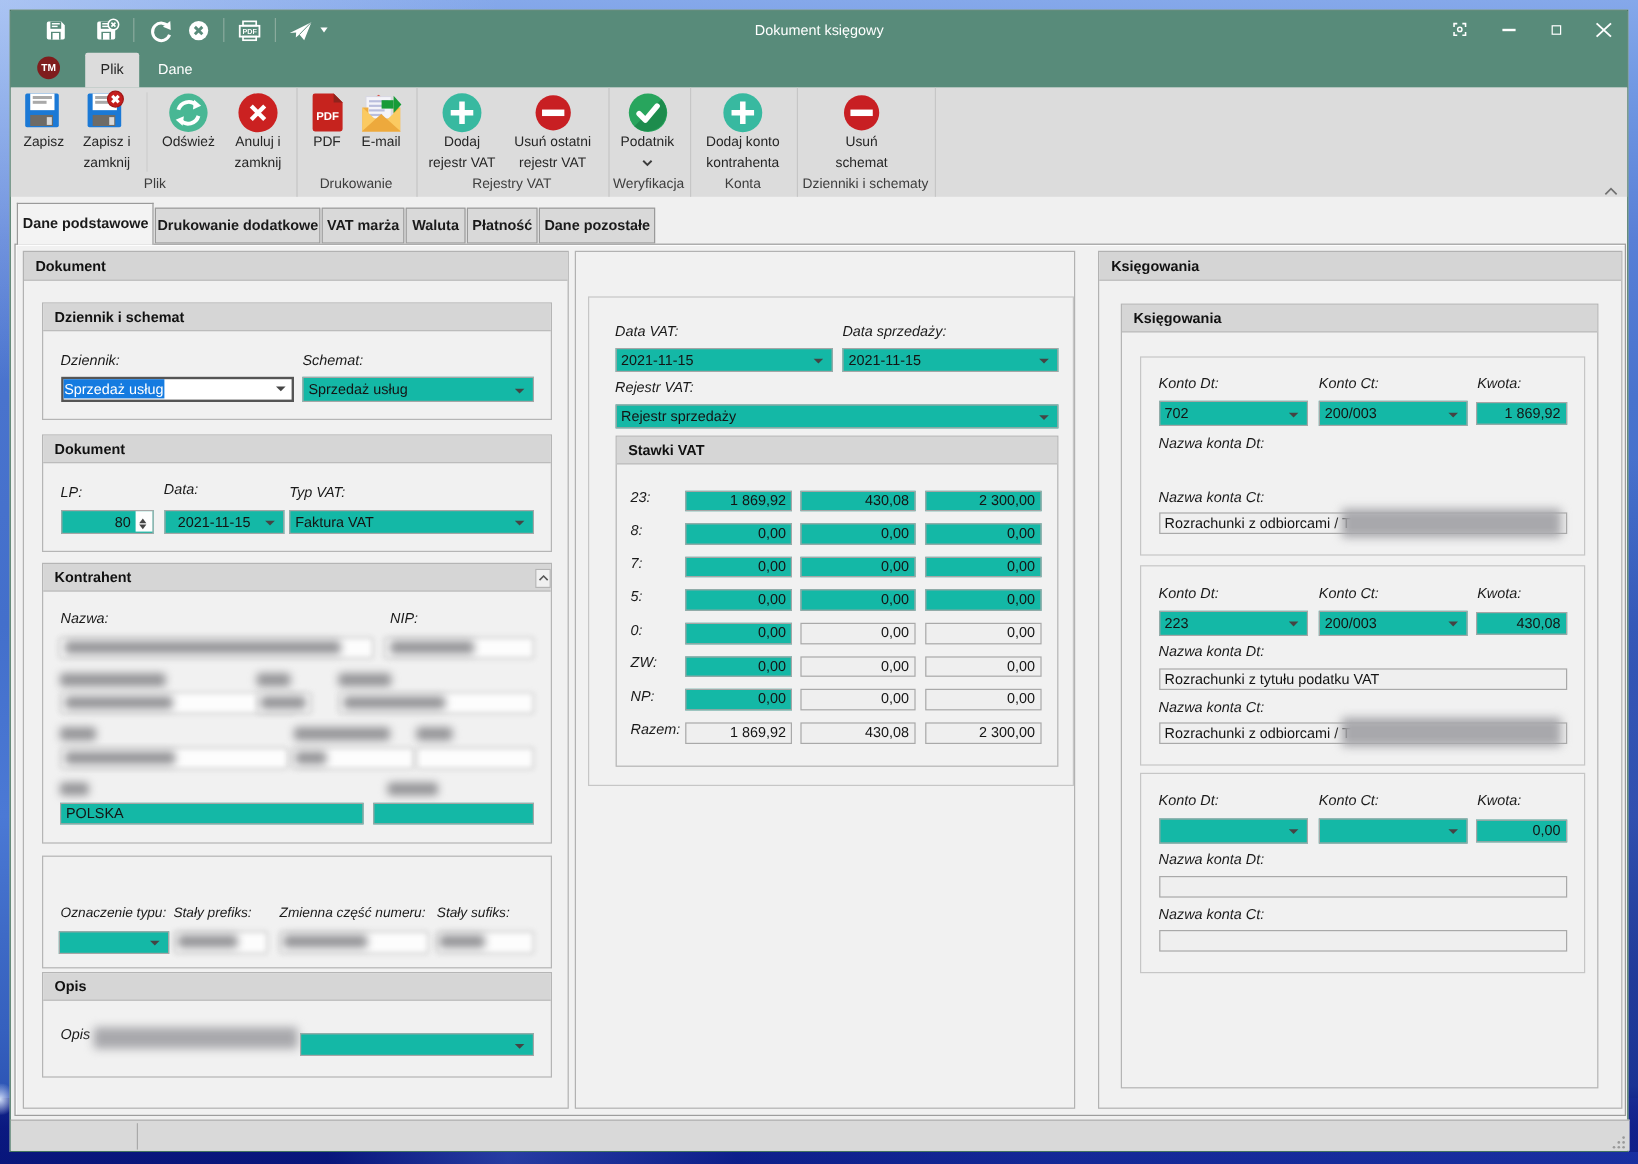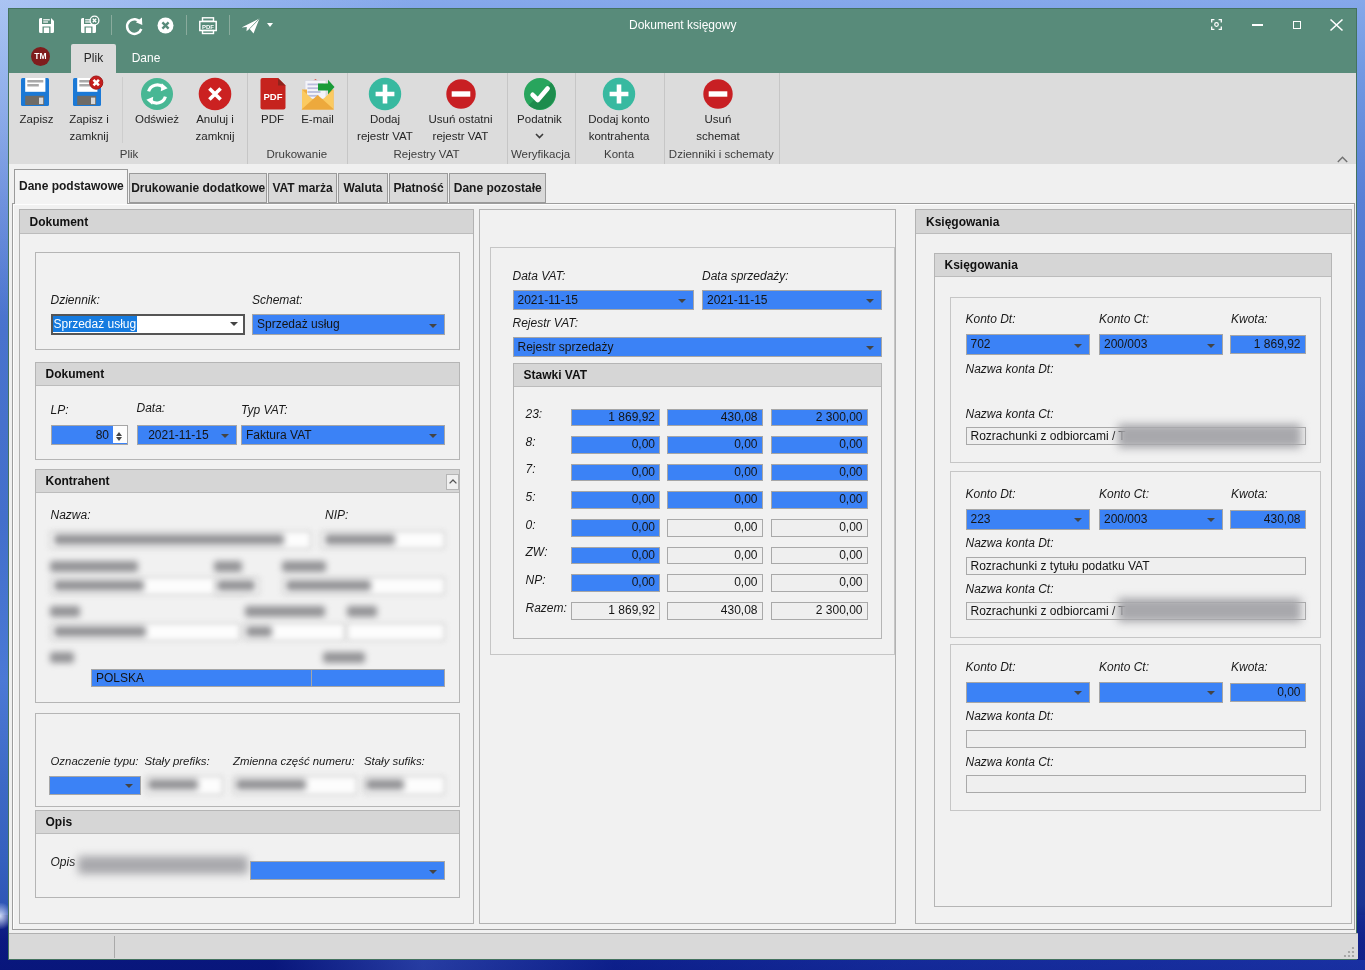--- a/index.html
+++ b/index.html
@@ -31,21 +31,21 @@
 #container{position:absolute;left:3px;top:194px;width:1343px;height:727px;
  border:1px solid #9d9d9d;background:#f1f1f1;box-shadow:inset 1px 1px 0 #fdfdfd;}
 .panel{position:absolute;border:1px solid #b2b2b2;background:#f1f1f1;}
 .phdr{position:absolute;left:0;top:0;width:100%;height:24px;background:#d5d5d5;
  border-bottom:1px solid #bcbcbc;font-weight:bold;line-height:24px;padding-left:10px;color:#111;}
 .grp{position:absolute;border:1px solid #b5b5b5;background:#f1f1f1;}
 .ghdr{position:absolute;left:0;top:0;width:100%;height:23px;background:#d6d6d6;
  border-bottom:1px solid #bcbcbc;font-weight:bold;line-height:23px;padding-left:10px;color:#111;}
 .box{position:absolute;border:1px solid #c6c6c6;}
 .lbl{position:absolute;white-space:pre;color:#1a1a1a;font-style:italic;}
-.inp{position:absolute;background:#3b82f6;border:1px solid #a6a6a6;line-height:18px;
+.inp{position:absolute;background:#14b8a6;border:1px solid #a6a6a6;line-height:18px;
  padding:0 4px;white-space:pre;overflow:hidden;}
 .inp.gray{background:#efefef;border-color:#a9a9a9;}
 .combo:after{content:"";position:absolute;right:7px;top:50%;margin-top:-1px;
  border:4px solid transparent;border-top:4.5px solid #444;}
 .binp{position:absolute;background:#fdfdfd;border:1px solid #b4b4b4;border-radius:2px;filter:blur(2.4px);}
 .smu{position:absolute;background:#949497;border-radius:3px;filter:blur(3.4px);}
 .blur2{position:absolute;background:#a8a8ac;filter:blur(4px);border-radius:2px;}
 #statusbar{position:absolute;left:0;top:924px;width:1349px;height:26px;background:#d9d9d9;
  border-top:1px solid #b0b0b0;}
 svg{position:absolute;overflow:visible;}
@@ -220,20 +220,21 @@
 <div class="tabs" style="left:5.2px;top:160px;width:114.3px;height:35px;background:#f3f3f3;border-bottom:none;line-height:33px;z-index:5">Dane podstawowe</div>
 <div class="tabs" style="left:120.4px;top:163.5px;width:137.6px;height:30.5px;line-height:29px;">Drukowanie dodatkowe</div>
 <div class="tabs" style="left:258.8px;top:163.5px;width:69.5px;height:30.5px;line-height:29px;">VAT marża</div>
 <div class="tabs" style="left:329.2px;top:163.5px;width:49.60000000000002px;height:30.5px;line-height:29px;">Waluta</div>
 <div class="tabs" style="left:379.7px;top:163.5px;width:59.80000000000001px;height:30.5px;line-height:29px;">Płatność</div>
 <div class="tabs" style="left:440.4px;top:163.5px;width:96.70000000000005px;height:30.5px;line-height:29px;">Dane pozostałe</div>
 <div id="container"></div>
 <div class="panel" style="left:9.5px;top:199.5px;width:455px;height:715px">
       <div class="phdr">Dokument</div>
 <div class="grp" style="left:15px;top:42.5px;width:425px;height:97.5px">
+        <div class="ghdr">Dziennik i schemat</div>
 <div class="lbl" style="left:15px;top:39.5px">Dziennik:</div>
 <div class="lbl" style="left:216.5px;top:39.5px">Schemat:</div>
 <div class="inp" style="left:15px;top:61px;width:194px;height:21px;border:2px solid #555;background:#fff"></div>
 <div class="abs" style="left:17px;top:63px;height:16px;background:#157be0;color:#fff;line-height:16px;padding:0 1px;white-space:pre">Sprzedaż usług</div>
 <div class="abs" style="left:194px;top:69px;width:0;height:0;border:4px solid transparent;border-top:4.5px solid #444"></div>
 <div class="inp combo" style="left:216.5px;top:61px;width:193px;height:21px;line-height:19px;">Sprzedaż usług</div>
 </div>
 <div class="grp" style="left:15px;top:152px;width:425px;height:98px">
         <div class="ghdr">Dokument</div>
 <div class="lbl" style="left:15px;top:40.5px">LP:</div>
@@ -270,21 +271,21 @@
 <div class="smu" style="left:14.5px;top:135.5px;width:30px;height:11px"></div>
 <div class="smu" style="left:209.5px;top:135.5px;width:80px;height:11px"></div>
 <div class="smu" style="left:311.5px;top:135.5px;width:30px;height:11px"></div>
 <div class="binp" style="left:14.5px;top:152.5px;width:190px;height:18px"></div>
 <div class="smu" style="left:18px;top:155.5px;width:92px;height:11px"></div>
 <div class="binp" style="left:207px;top:152.5px;width:102px;height:18px"></div>
 <div class="smu" style="left:210px;top:155.5px;width:26px;height:11px"></div>
 <div class="binp" style="left:311.5px;top:152.5px;width:98px;height:18px"></div>
 <div class="smu" style="left:14.5px;top:181.5px;width:24px;height:11px"></div>
 <div class="smu" style="left:287px;top:181.5px;width:42px;height:11px"></div>
-<div class="inp " style="left:14.5px;top:198.5px;width:253px;height:18.5px;line-height:16.5px;margin-left:41px;">POLSKA</div>
+<div class="inp " style="left:14.5px;top:198.5px;width:253px;height:18.5px;line-height:16.5px;">POLSKA</div>
 <div class="inp " style="left:275px;top:198.5px;width:134.5px;height:18.5px;line-height:16.5px;"></div>
 </div>
 <div class="grp" style="left:15px;top:503.5px;width:425px;height:94px">
 <div class="lbl" style="left:15px;top:40.5px;font-size:11.4px">Oznaczenie typu:</div>
 <div class="lbl" style="left:109px;top:40.5px;font-size:11.4px">Stały prefiks:</div>
 <div class="lbl" style="left:197.5px;top:40.5px;font-size:11.4px">Zmienna część numeru:</div>
 <div class="lbl" style="left:328.5px;top:40.5px;font-size:11.4px">Stały sufiks:</div>
 <div class="inp combo" style="left:13.5px;top:61.5px;width:92px;height:19px;line-height:17px;"></div>
 <div class="binp" style="left:109.5px;top:61.5px;width:78px;height:19px"></div>
 <div class="smu" style="left:112px;top:65px;width:50px;height:11px"></div>

